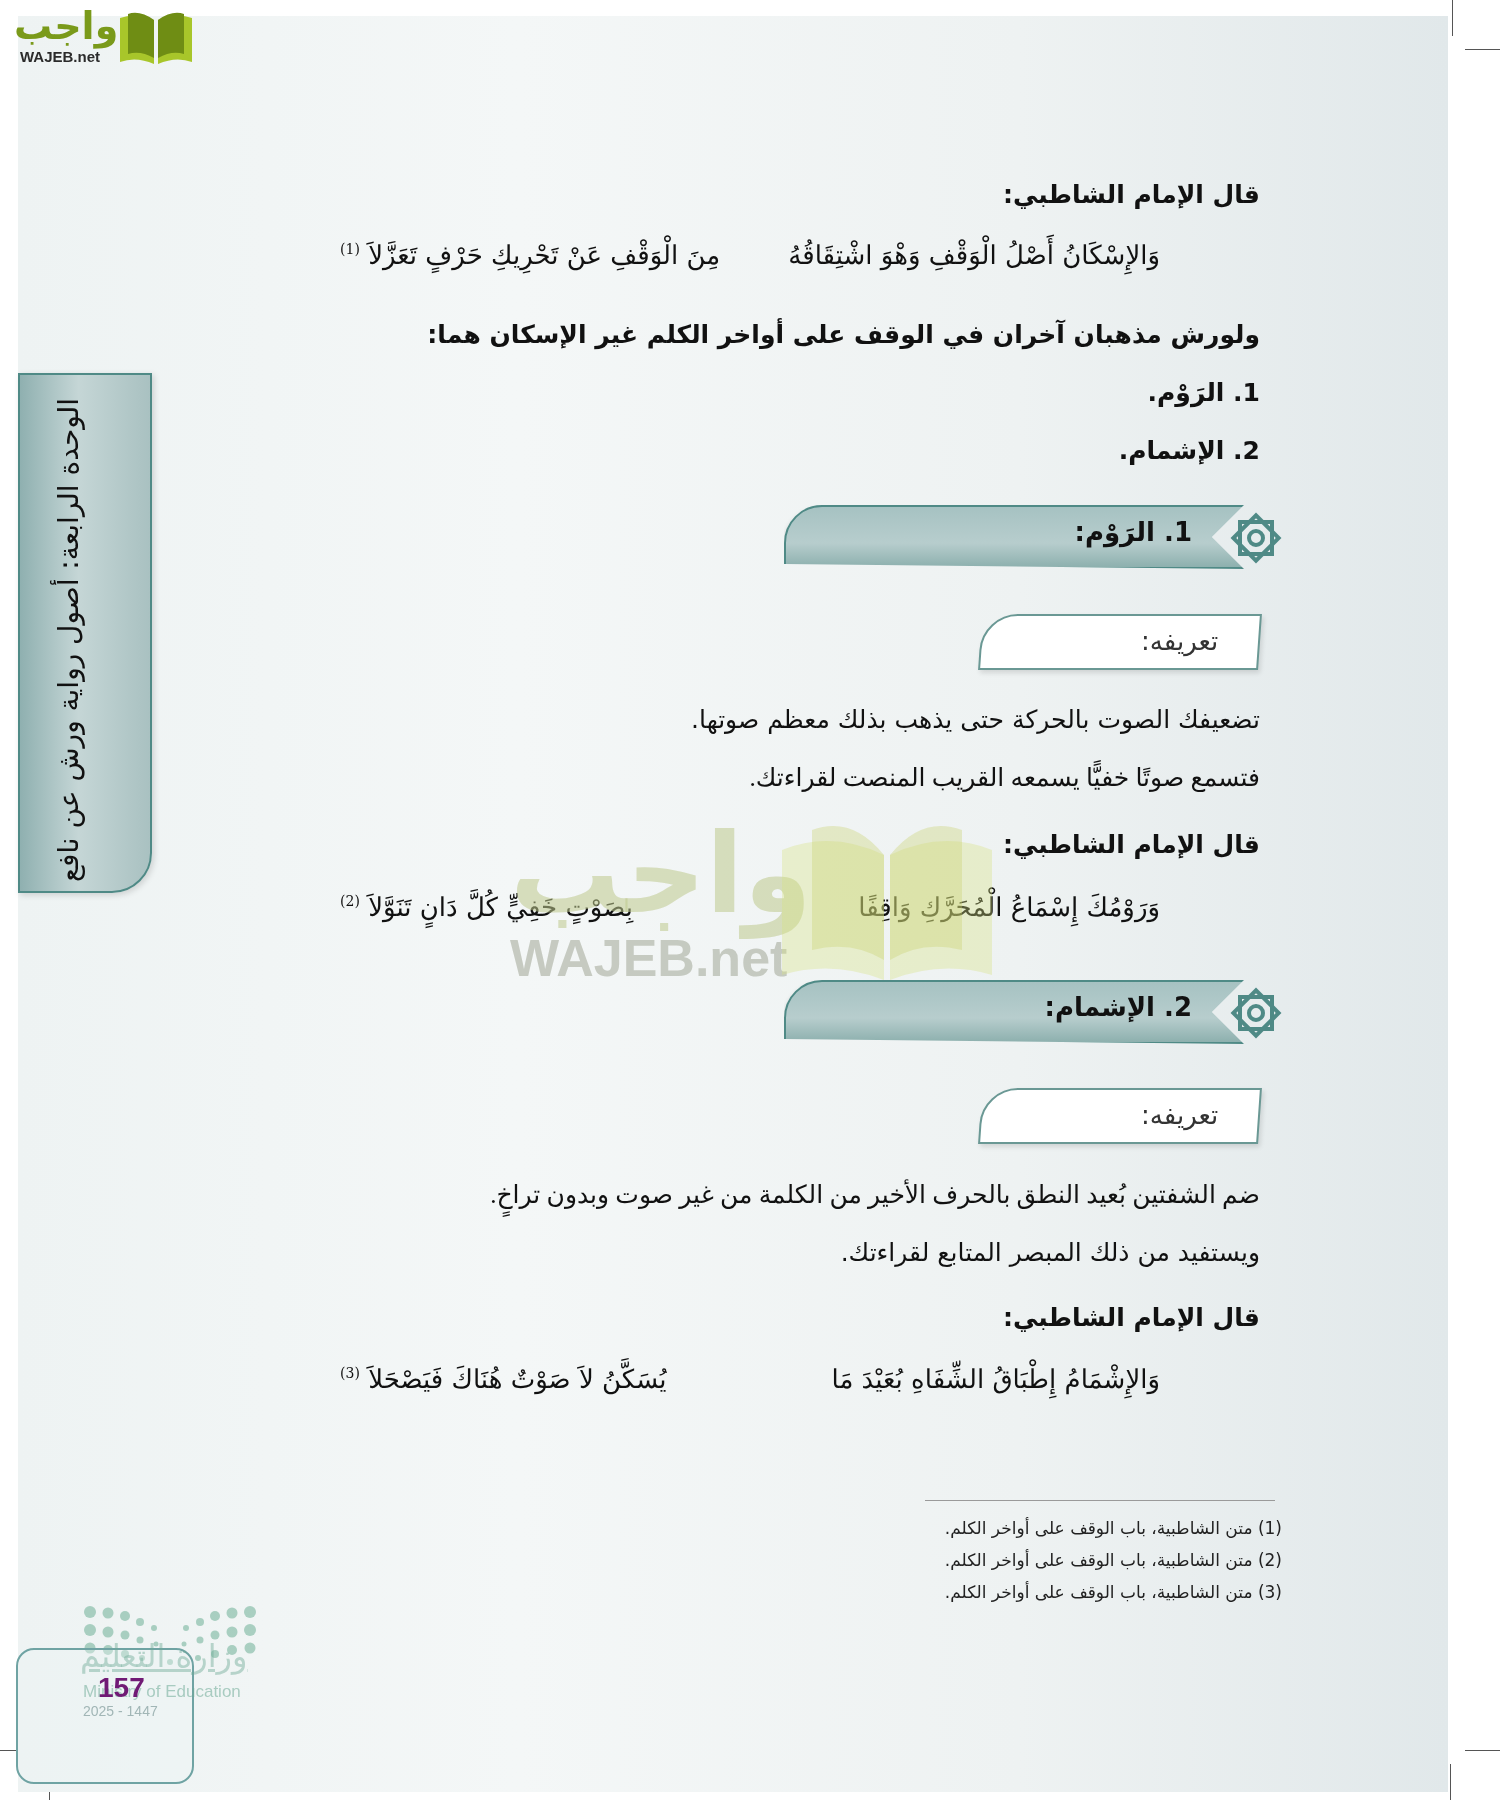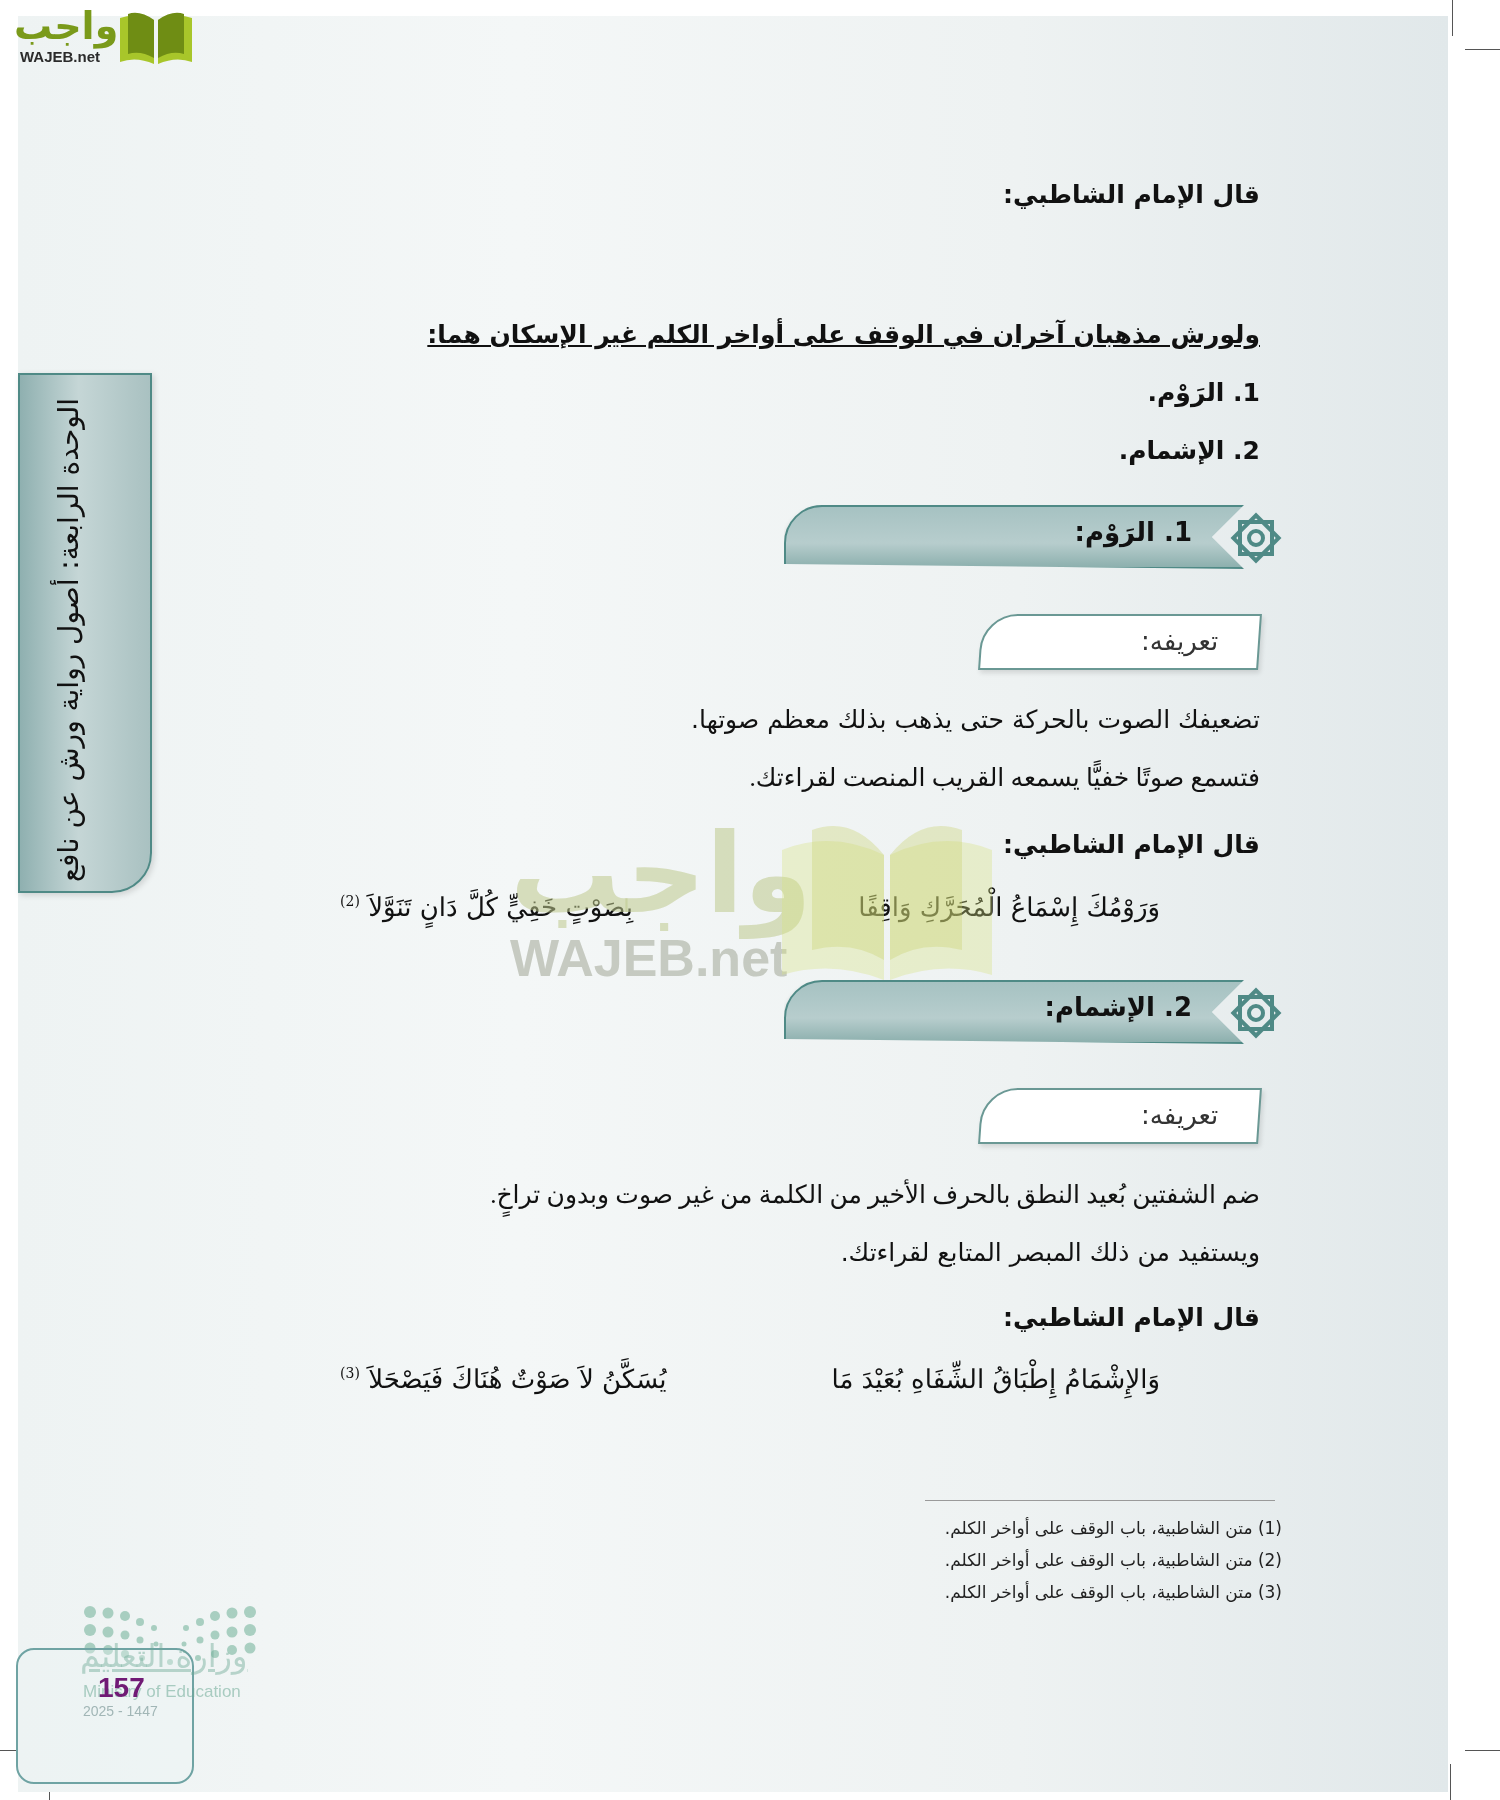--- a/index.html
+++ b/index.html
@@ -104,22 +104,24 @@
     <path d="M12 6 Q24 2 38 12 L38 50 Q24 42 12 46 Z" fill="#6f8d14"></path>
     <path d="M68 6 Q56 2 42 12 L42 50 Q56 42 68 46 Z" fill="#6f8d14"></path>
   </svg>
 </div>
 
 <div class="side-tab"></div>
 <div class="side-tab-text">الوحدة الرابعة: أصول رواية ورش عن نافع</div>
 
 <div class="block rtl h-bold" style="top:180px;">قال الإمام الشاطبي:</div>
 <div class="block rtl verse" style="top:240px; right:340px; width:820px;">
-</div>
-<div class="block rtl h-bold" style="top:320px;text-decoration:underline;">ولورش مذهبان آخران في الوقف على أواخر الكلم غير الإسكان هما:</div>
+  <span>وَالإِسْكَانُ أَصْلُ الْوَقْفِ وَهْوَ اشْتِقَاقُهُ</span>
+  <span><span>مِنَ الْوَقْفِ عَنْ تَحْرِيكِ حَرْفٍ تَعَزَّلاَ</span> <span class="fn">(1)</span></span>
+</div>
+<div class="block rtl h-bold" style="top:320px;">ولورش مذهبان آخران في الوقف على أواخر الكلم غير الإسكان هما:</div>
 <div class="block rtl h-bold" style="top:378px;">1. الرَوْم.</div>
 <div class="block rtl h-bold" style="top:436px;">2. الإشمام.</div>
 
 <div class="banner" style="top:505px;">
   <span class="banner-title">1. الرَوْم:</span>
 </div>
 <svg class="rosette" style="left:1226px;top:508px;" viewBox="0 0 60 60">
   <g fill="none" stroke="#4f8a86" stroke-width="4">
     <rect x="14" y="14" width="32" height="32"></rect>
     <rect x="14" y="14" width="32" height="32" transform="rotate(45 30 30)"></rect>

